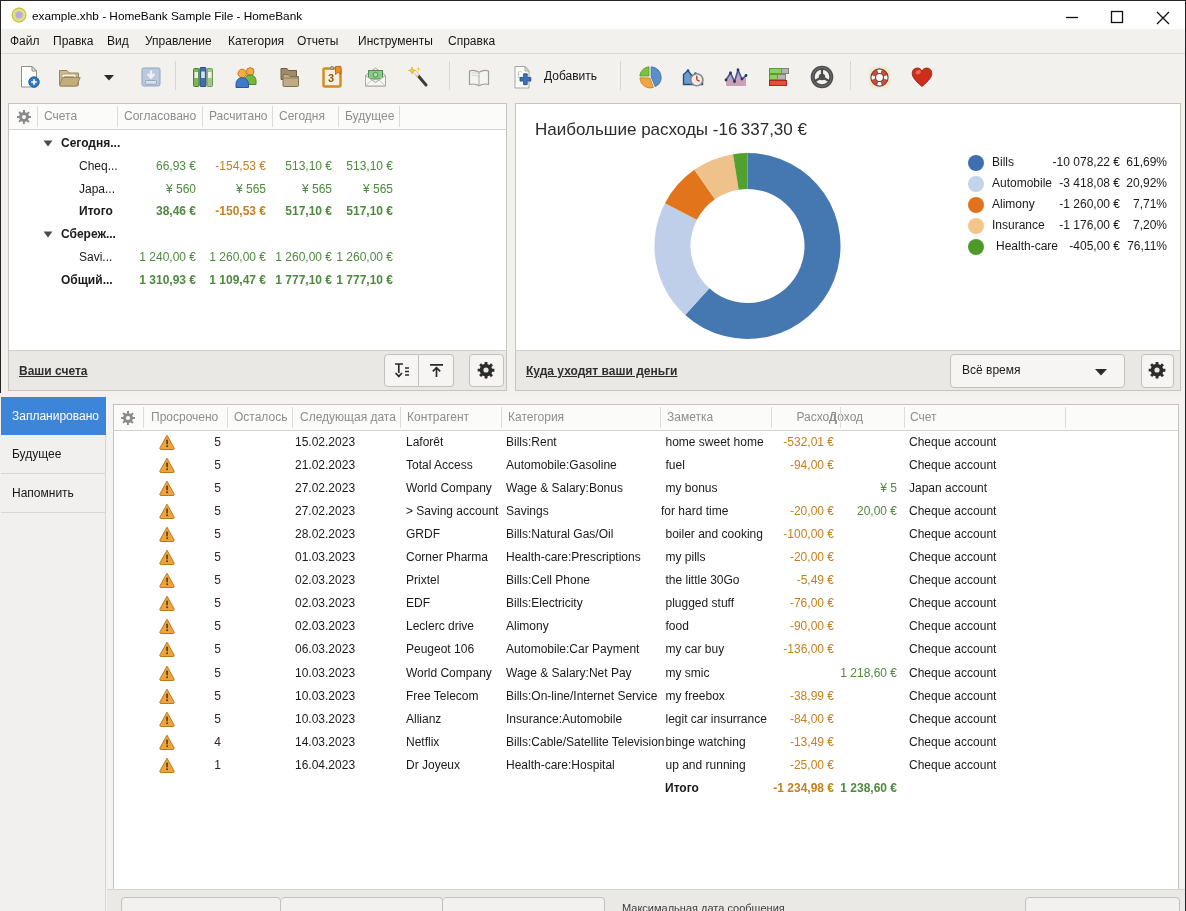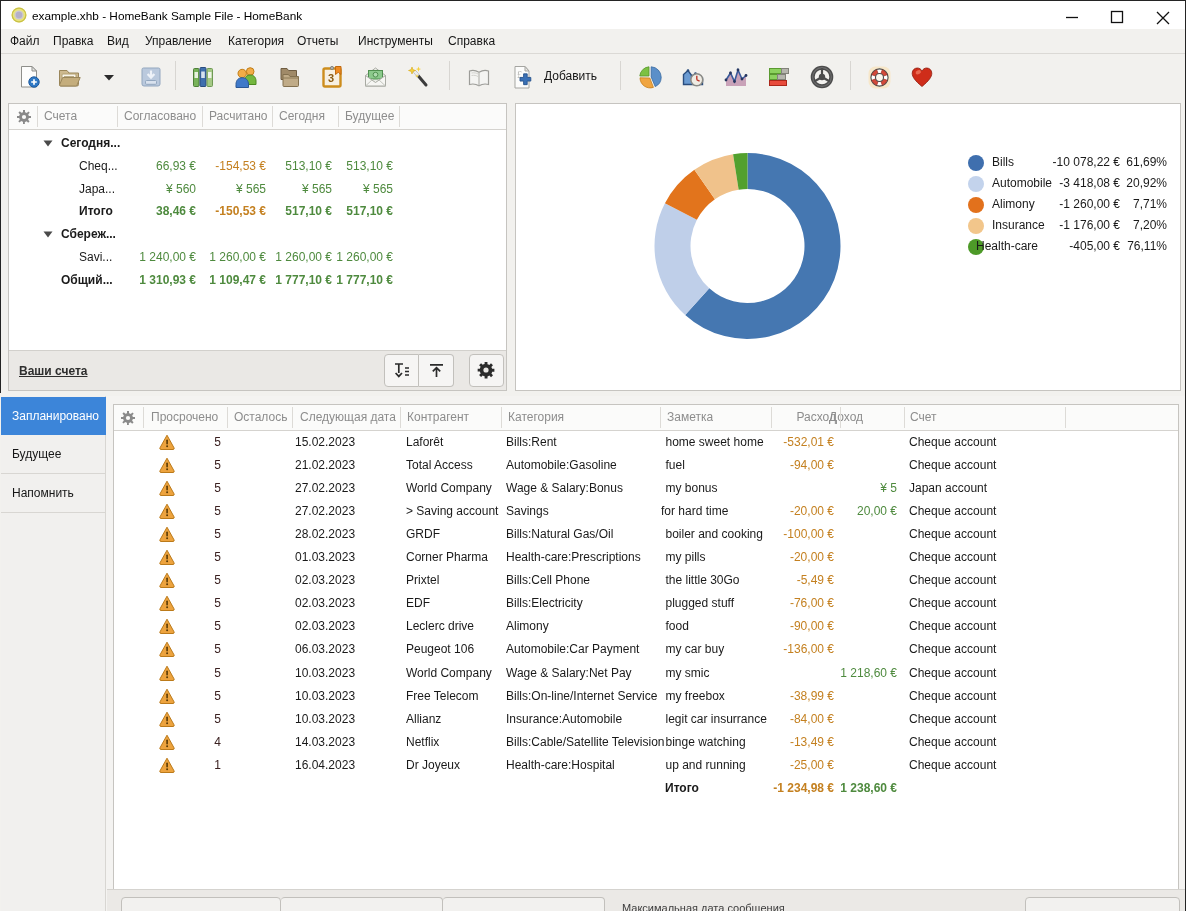--- a/index.html
+++ b/index.html
@@ -287,20 +287,21 @@
     <svg class="abs" style="left:419px;top:11px" width="18" height="18" viewBox="0 0 18 18">
       <path d="M2 2.8 h13 M8.5 15 v-9 M4.8 9.4 l3.7-3.8 l3.7 3.8" stroke="#2b2b2b" stroke-width="1.7" fill="none"></path>
     </svg>
     <svg class="abs" style="left:468px;top:10px" width="19" height="19" viewBox="0 0 19 19">
         <use href="#gearB"></use>
       </svg>
   </div>
 </div>
 
 <div class="panel" id="rpanel" style="left:515px;top:103px;width:666px;height:288px">
+  <div class="abs" style="left:19px;top:16px;font-size:17px;color:#2b2b2b">Наибольшие расходы -16 337,30 €</div>
   <svg class="abs" style="left:0;top:0" width="464" height="286" viewBox="0 0 464 286">
     <path d="M231.50 49.00 A93.0 93.0 0 1 1 169.17 211.02 L193.30 184.30 A57.0 57.0 0 1 0 231.50 85.00 Z" fill="#4577b1"></path>
     <path d="M169.17 211.02 A93.0 93.0 0 0 1 148.93 99.21 L180.89 115.77 A57.0 57.0 0 0 0 193.30 184.30 Z" fill="#bfcfe9"></path>
     <path d="M148.93 99.21 A93.0 93.0 0 0 1 178.36 65.68 L198.93 95.22 A57.0 57.0 0 0 0 180.89 115.77 Z" fill="#e2741c"></path>
     <path d="M178.36 65.68 A93.0 93.0 0 0 1 217.07 50.13 L222.65 85.69 A57.0 57.0 0 0 0 198.93 95.22 Z" fill="#f0c28b"></path>
     <path d="M217.07 50.13 A93.0 93.0 0 0 1 231.50 49.00 L231.50 85.00 A57.0 57.0 0 0 0 222.65 85.69 Z" fill="#52a02e"></path>
   </svg>
   <div id="legend">
       <div class="abs" style="top:48.4px;left:444px;width:207px;height:21px;line-height:21px">
     <span class="abs" style="left:8px;top:2.5px;width:16px;height:16px;border-radius:50%;background:#3f6fae"></span>
@@ -321,25 +322,37 @@
     <span class="r" style="right:0px">7,71%</span>
   </div>
       <div class="abs" style="top:111.1px;left:444px;width:207px;height:21px;line-height:21px">
     <span class="abs" style="left:8px;top:2.5px;width:16px;height:16px;border-radius:50%;background:#f2c68b"></span>
     <span class="abs" style="left:32px">Insurance</span>
     <span class="r" style="right:47px">-1 176,00 €</span>
     <span class="r" style="right:0px">7,20%</span>
   </div>
       <div class="abs" style="top:132px;left:444px;width:207px;height:21px;line-height:21px">
     <span class="abs" style="left:8px;top:2.5px;width:16px;height:16px;border-radius:50%;background:#4d9a28"></span>
-    <span class="abs" style="left:16px">Health-care</span>
+    <span class="abs" style="left:36px">Health-care</span>
     <span class="r" style="right:47px">-405,00 €</span>
     <span class="r" style="right:0px">76,11%</span>
   </div>
     </div>
+  <div class="pstatus">
+    <div class="lbl">Куда уходят ваши деньги</div>
+    <div class="btn" style="left:434px;top:3px;width:175px;height:34px"></div>
+    <div class="abs" style="left:446px;top:12px">Всё время</div>
+    <svg class="abs" style="left:578px;top:17px" width="14" height="8" viewBox="0 0 14 8">
+        <path d="M1 1 L7 7.4 L13 1 Z" fill="#2b2b2b"></path>
+      </svg>
+    <div class="btn" style="left:625px;top:3px;width:33px;height:34px"></div>
+    <svg class="abs" style="left:632px;top:10px" width="19" height="19" viewBox="0 0 19 19">
+        <use href="#gearB"></use>
+      </svg>
+  </div>
 </div>
 
 <div class="abs" style="left:1px;top:396px;width:1184px;height:515px;background:#f4f3f1"></div>
 <div class="abs" style="left:1px;top:396px;width:105px;height:515px;background:#f1f0ee;border-right:1px solid #d8d6d2"></div>
 <div class="tab tabsel" style="top:397px;height:38px;line-height:38px">Запланировано</div>
 <div class="tab" style="top:435px">Будущее</div>
 <div class="tab" style="top:474px">Напомнить</div>
 
 <div class="panel" id="bpanel" style="left:113px;top:404px;width:1066px;height:557px">
   <div class="hdr">

